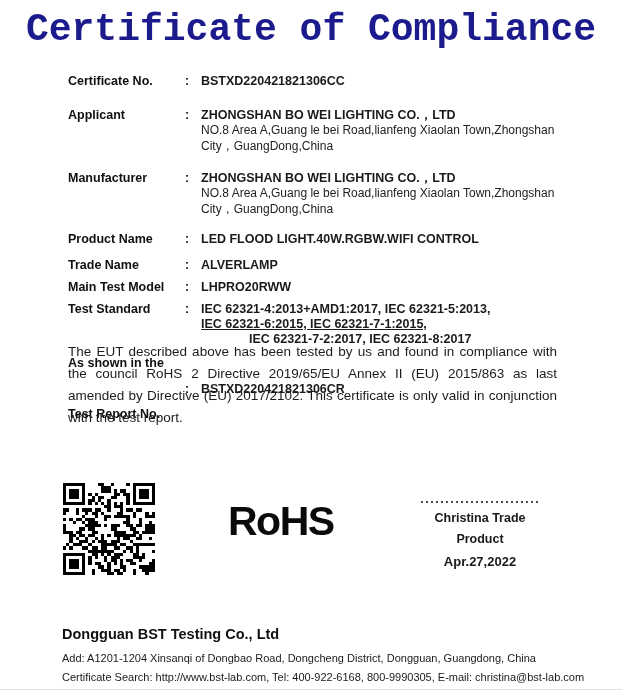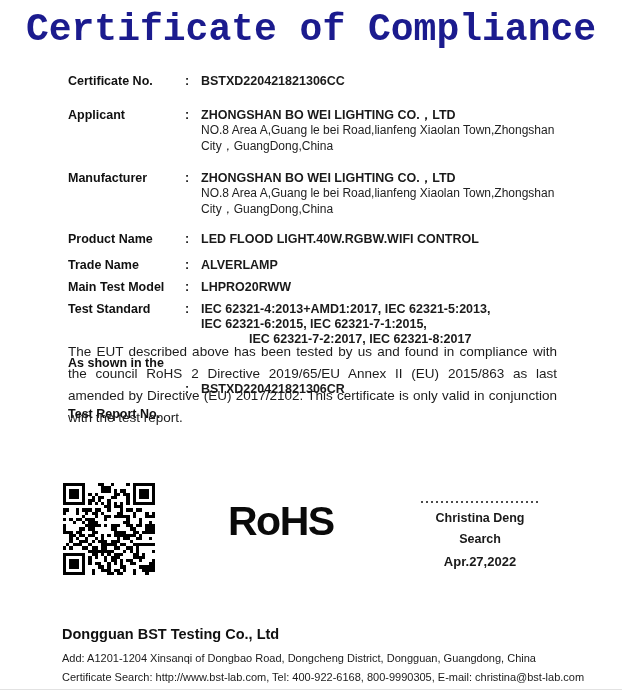--- a/index.html
+++ b/index.html
@@ -99,21 +99,21 @@
       <span class="flabel">Main Test Model</span>
       <span class="fcolon">:</span>
       <span class="fvalue vbold">LHPRO20RWW</span>
     </div>
 
     <div class="frow mb9">
       <span class="flabel">Test Standard</span>
       <span class="fcolon">:</span>
       <span class="fvalue vbold">
         <span style="display:block;">IEC 62321-4:2013+AMD1:2017, IEC 62321-5:2013,</span>
-        <span style="display:block;">IEC 62321-6:2015, IEC 62321-7-1:2015,</span>
+        <span style="display:block;text-decoration:underline;">IEC 62321-6:2015, IEC 62321-7-1:2015,</span>
         <span style="display:block;padding-left:48px;">IEC 62321-7-2:2017, IEC 62321-8:2017</span>
       </span>
     </div>
 
     <div class="frow center">
       <span class="flabel">
         <span style="display:block;">As shown in the</span>
         <span style="display:block;margin-top:36px;">Test Report No.</span>
       </span>
       <span class="fcolon">:</span>
@@ -520,22 +520,22 @@
       <rect x="17" y="28" width="1" height="1" fill="#000000"></rect>
       <rect x="18" y="28" width="1" height="1" fill="#000000"></rect>
       <rect x="22" y="28" width="1" height="1" fill="#000000"></rect>
       <rect x="26" y="28" width="1" height="1" fill="#000000"></rect>
     </svg>
 
   <div class="rohs">RoHS</div>
 
   <div class="sig">
     <div class="sig-line"></div>
-    <div class="sig-name">Christina Deng</div>
-    <div class="sig-title">Search</div>
+    <div class="sig-name">Christina Trade</div>
+    <div class="sig-title">Product</div>
     <div class="sig-date">Apr.27,2022</div>
   </div>
 
   <div class="footer-company">Dongguan BST Testing Co., Ltd</div>
   <div class="footer-address">Add: A1201-1204 Xinsanqi of Dongbao Road, Dongcheng District, Dongguan, Guangdong, China</div>
   <div class="footer-search">Certificate Search: http://www.bst-lab.com, Tel: 400-922-6168, 800-9990305, E-mail: christina@bst-lab.com</div>
   <div class="bottom-rule"></div>
 
 </div>
 

